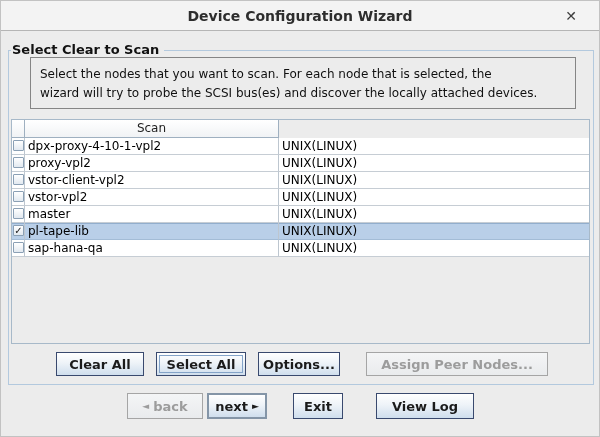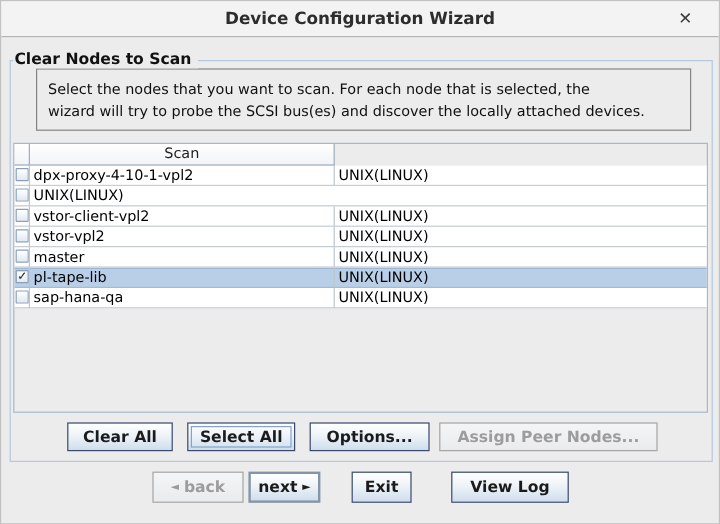--- a/index.html
+++ b/index.html
@@ -101,41 +101,42 @@
 </head>
 <body>
 
 <div class="dialog">
 
   <div class="titlebar">
     <div class="title">Device Configuration Wizard</div>
     <div class="close-x">✕</div>
   </div>
 
-  <div class="group-title">Clear Nodes to Scan</div>
+  <div class="group-title">Select Clear to Scan</div>
   <div class="groupbox"></div>
 
   <div class="instructions">
     <div>Select the nodes that you want to scan. For each node that is selected, the</div>
     <div>wizard will try to probe the SCSI bus(es) and discover the locally attached devices.</div>
   </div>
 
   <div class="scrollpane">
     <div class="thead">
       <span class="cell c0"></span>
       <span class="cell c1">Scan</span>
     </div>
 
     <div class="trow">
       <span class="cell c0"><span class="cb"><span class="check"></span></span></span>
       <span class="cell c1">dpx-proxy-4-10-1-vpl2</span>
       <span class="cell c2">UNIX(LINUX)</span>
     </div>
     <div class="trow">
       <span class="cell c0"><span class="cb"><span class="check"></span></span></span>
+      <span class="cell c1">proxy-vpl2</span>
       <span class="cell c2">UNIX(LINUX)</span>
     </div>
     <div class="trow">
       <span class="cell c0"><span class="cb"><span class="check"></span></span></span>
       <span class="cell c1">vstor-client-vpl2</span>
       <span class="cell c2">UNIX(LINUX)</span>
     </div>
     <div class="trow">
       <span class="cell c0"><span class="cb"><span class="check"></span></span></span>
       <span class="cell c1">vstor-vpl2</span>
@@ -153,21 +154,21 @@
     </div>
     <div class="trow">
       <span class="cell c0"><span class="cb"><span class="check"></span></span></span>
       <span class="cell c1">sap-hana-qa</span>
       <span class="cell c2">UNIX(LINUX)</span>
     </div>
   </div>
 
   <button class="btn act" style="left:55px;width:88px;">Clear All</button>
   <button class="btn act focused" style="left:155px;width:90px;">Select All</button>
-  <button class="btn act" style="left:257px;width:100px;">Options...</button>
+  <button class="btn act" style="left:257px;width:82px;">Options...</button>
   <button class="btn act disabled" style="left:365px;width:182px;">Assign Peer Nodes...</button>
 
   <button class="btn nav disabled" style="left:126px;width:76px;">
     <span class="arrow">◄</span>
     <span>back</span>
   </button>
   <button class="btn nav default" style="left:206px;width:60px;">
     <span>next</span>
     <span class="arrow">►</span>
   </button>

